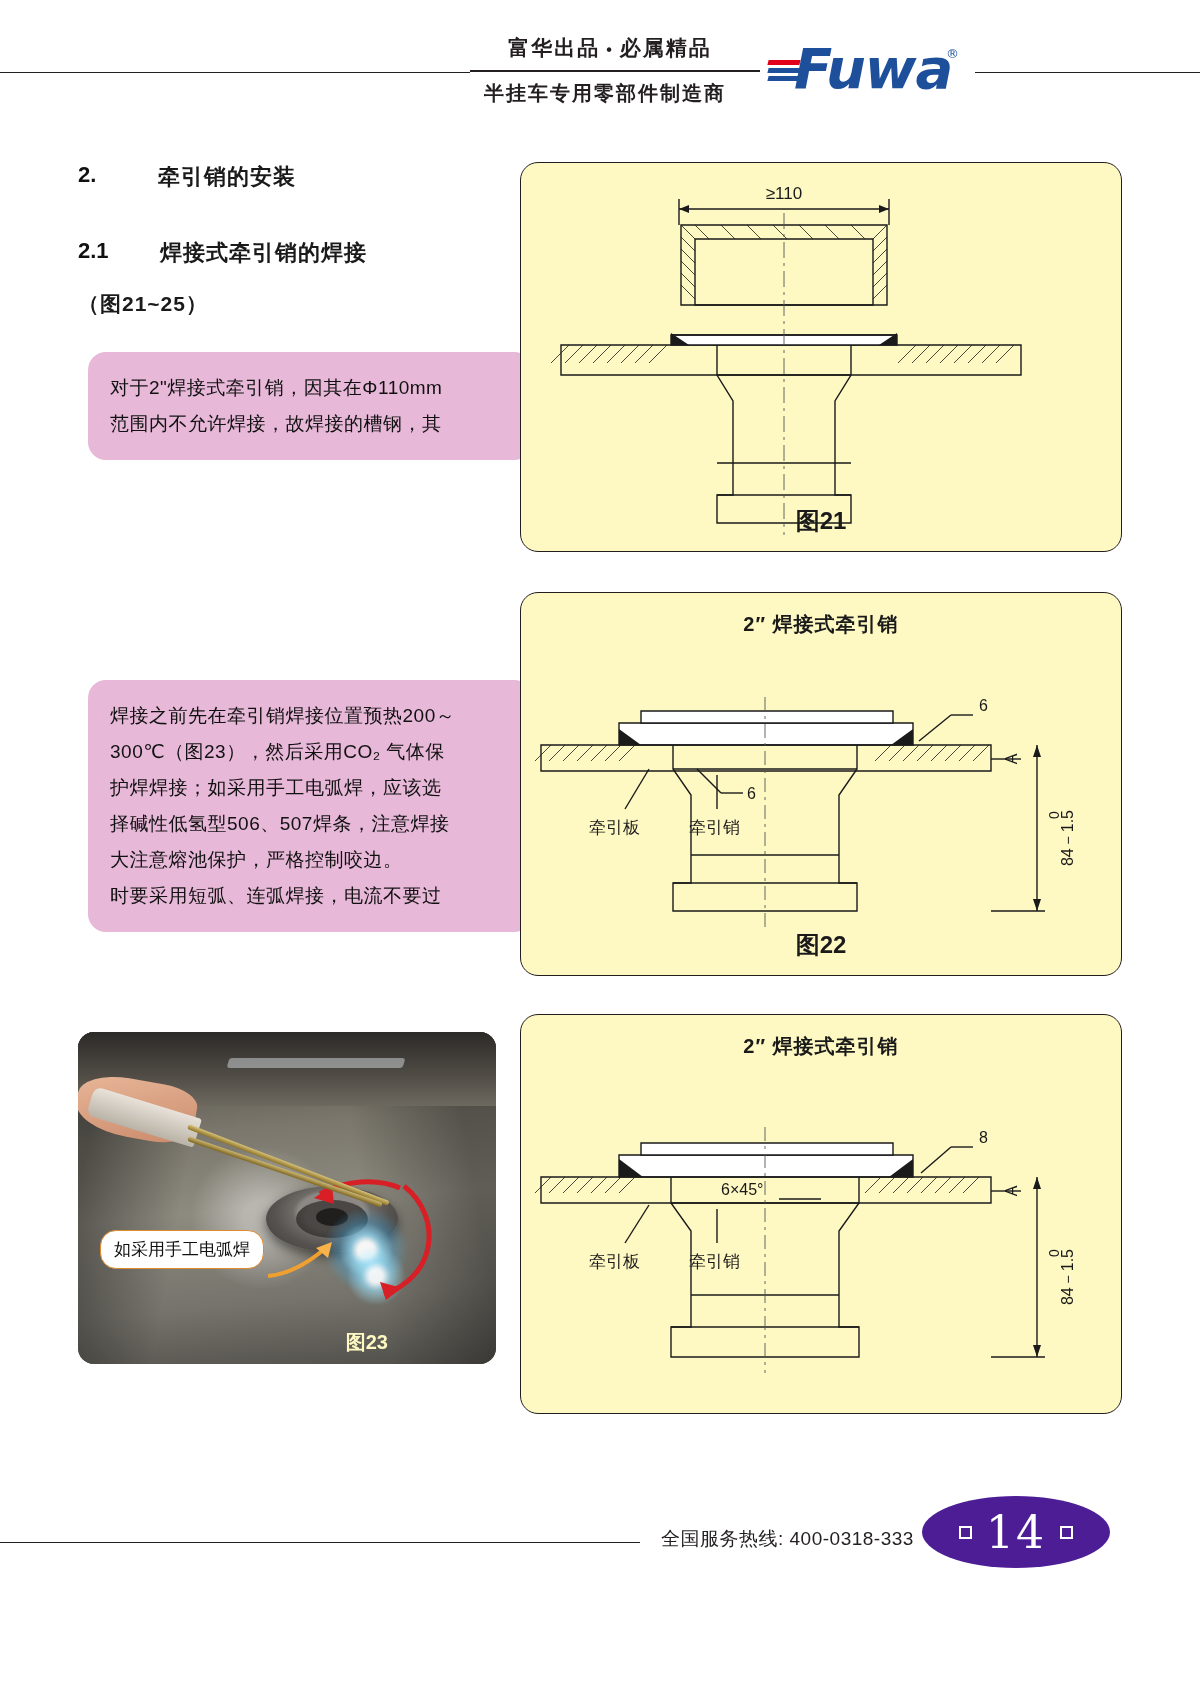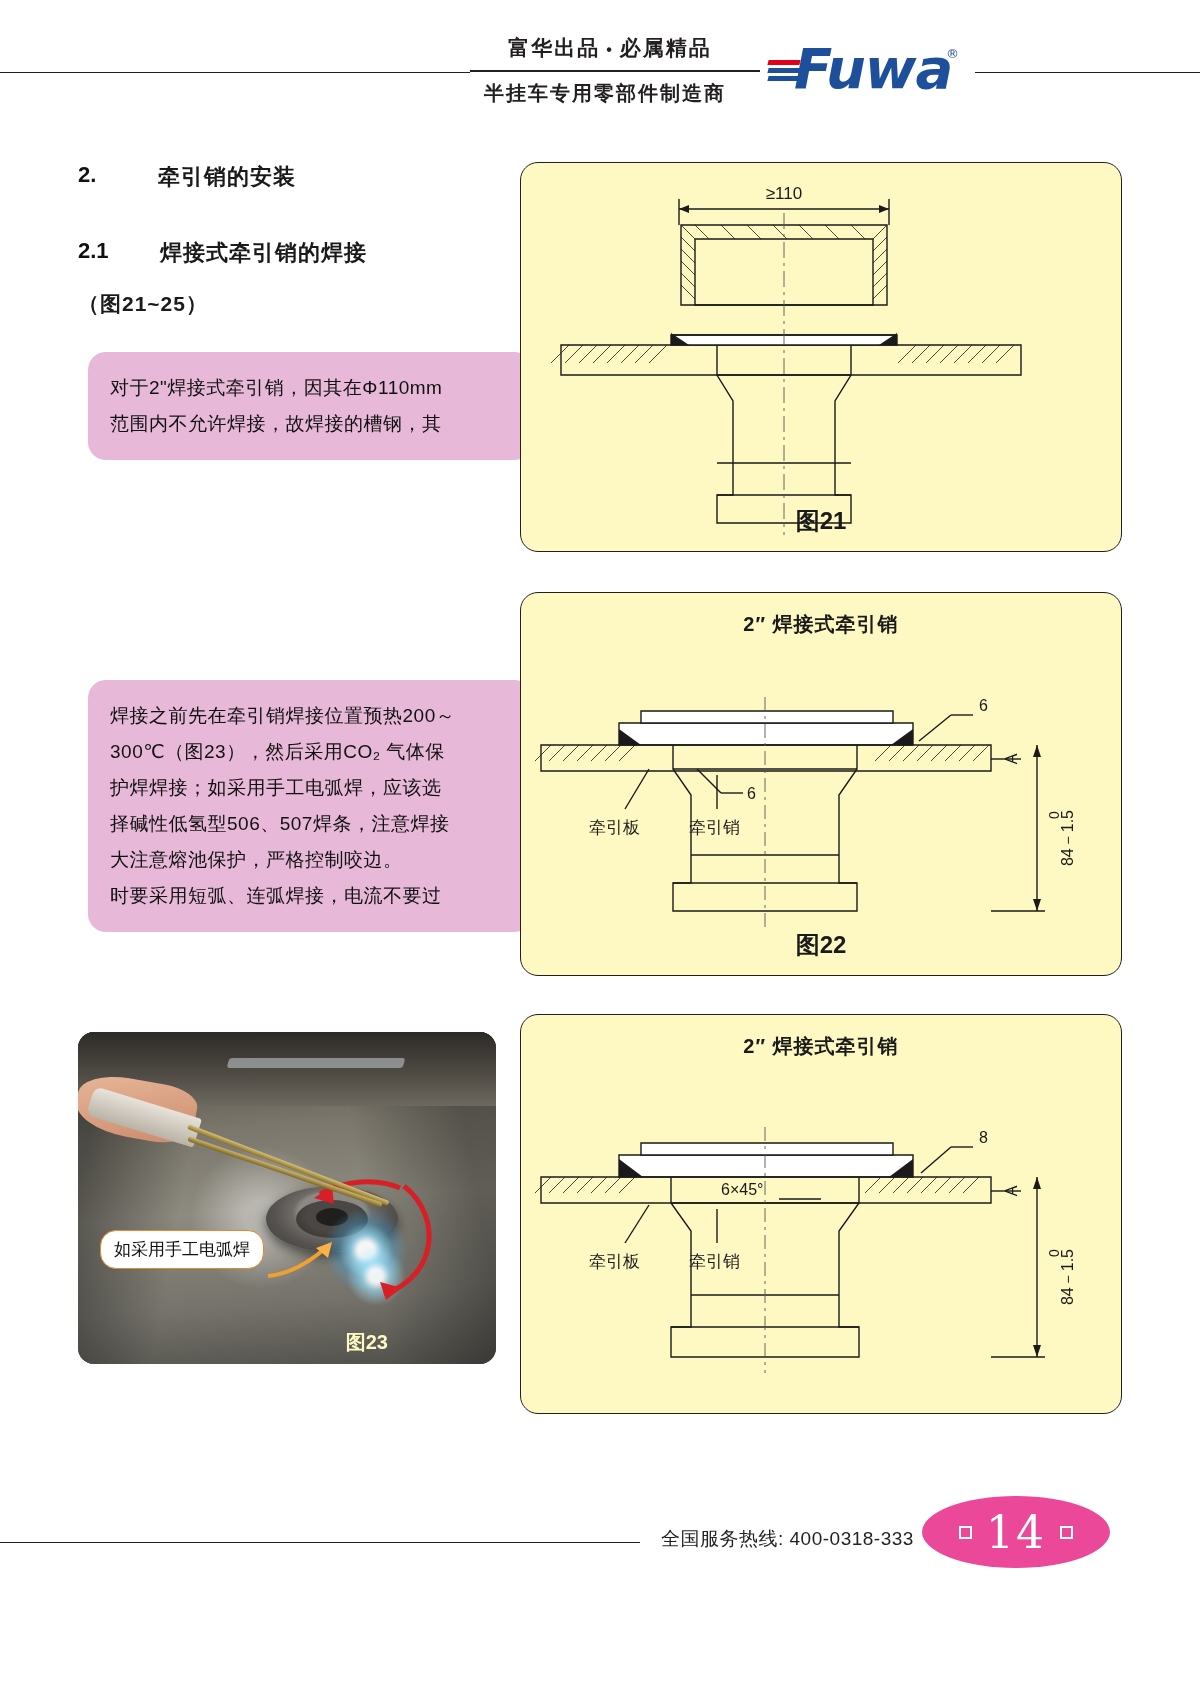--- a/index.html
+++ b/index.html
@@ -327,21 +327,21 @@
     left: 661px; top: 1526px;
     font-size: 19px;
     color: #231f20;
     letter-spacing: 0.5px;
   }
   .page-badge {
     position: absolute;
     left: 922px; top: 1496px;
     width: 188px; height: 72px;
     border-radius: 50%;
-    background: #ec4899;
+    background: #4c1d95;
   }
   .page-num {
     position: absolute;
     left: 0; top: 0;
     width: 188px; height: 72px;
     display: flex;
     align-items: center;
     justify-content: center;
     gap: 14px;
     color: #ffffff;

